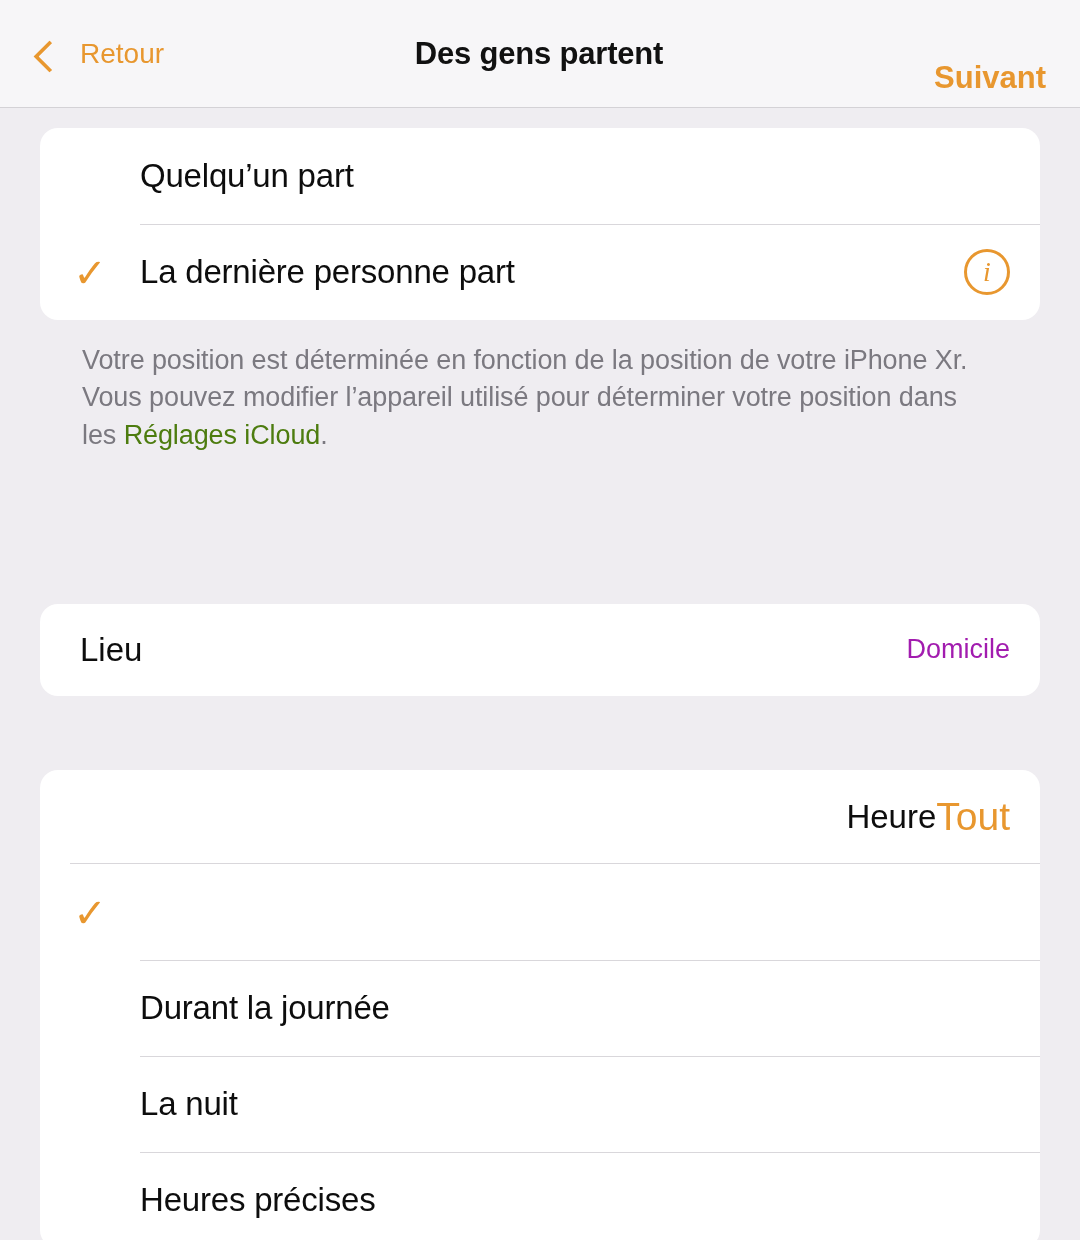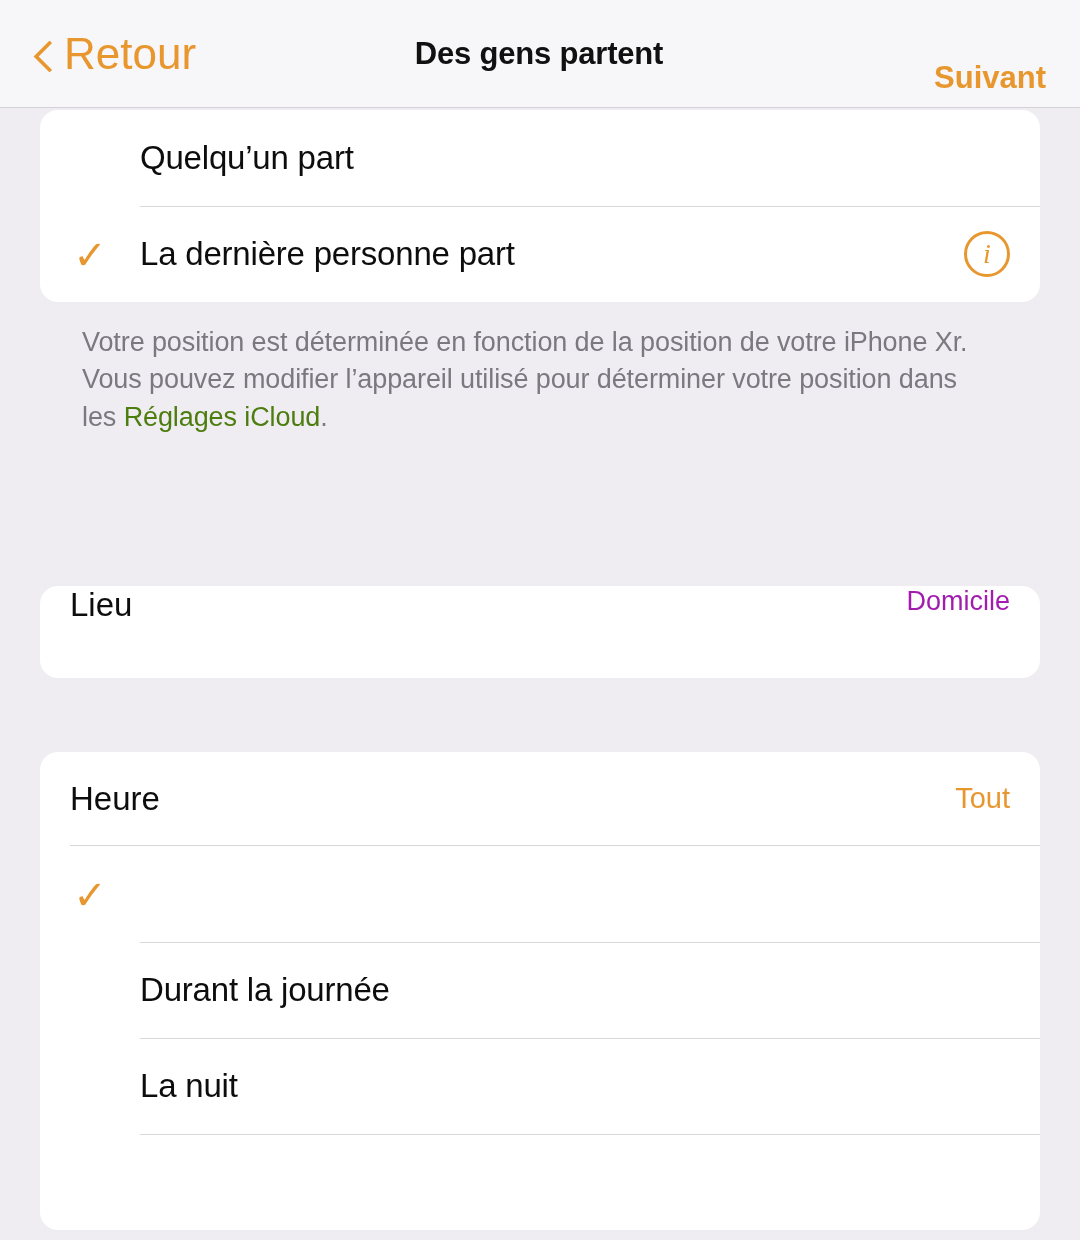--- a/index.html
+++ b/index.html
@@ -25,23 +25,23 @@
     background: #f7f6f8;
     border-bottom: 1px solid #d4d2d6;
     display: flex;
     align-items: center;
     justify-content: space-between;
     padding: 0 34px;
   }
   .nav-back {
     display: flex;
     align-items: center;
-    gap: 6px;
-    color: #e8972f;
-    font-size: 44px;
+    gap: 22px;
+    color: #e8972f;
+    font-size: 28px;
     cursor: pointer;
     line-height: 1;
   }
   .chev {
     display: inline-block;
     width: 20px;
     height: 20px;
     position: relative;
     margin-right: 4px;
   }
@@ -144,78 +144,80 @@
     text-decoration: none;
     cursor: pointer;
   }
 
   .gap-lg { height: 150px; }
   .gap-md { height: 74px; }
 
   
   .simple-row {
     display: flex;
+    align-items: center;
     justify-content: space-between;
     min-height: 92px;
-    padding: 0 30px;
+    padding: 16px 30px;
+    margin-left: 10px;
   }
   .simple-row .label {
     font-size: 33px;
     color: #0d0d0d;
   }
   .simple-row .value {
     font-size: 27px;
     color: #a21caf;
     font-weight: normal;
   }
 
   
   .card-header {
     position: relative;
     display: flex;
     align-items: center;
-    justify-content: space-between;
+    justify-content: flex-end;
     min-height: 94px;
     padding: 0 30px;
   }
   .card-header::after {
     content: "";
     position: absolute;
     left: 30px;
     right: 0;
     bottom: 0;
     height: 1px;
     background: #d9d7db;
   }
   .card-header .label {
     font-size: 33px;
     color: #0d0d0d;
   }
   .card-header .value {
-    font-size: 29px;
+    font-size: 39px;
     color: #e8972f;
   }
 </style>
 </head>
 <body>
 
 <div class="screen">
 
   <div class="navbar">
     <div class="nav-back">
       <span class="chev"></span>
       <span>Retour</span>
     </div>
     <div class="nav-title">Des gens partent</div>
     <div class="nav-next">Suivant</div>
   </div>
 
   <div class="content">
 
-    <div class="card" style="margin-top:2px;">
+    <div class="card" style="margin-top:20px;">
       <div class="row">
         <div class="check-col empty">✓</div>
         <div class="row-label">Quelqu’un part</div>
       </div>
       <div class="row">
         <div class="check-col">✓</div>
         <div class="row-label">La dernière personne part</div>
         <div class="info-icon">i</div>
       </div>
     </div>
@@ -247,17 +249,18 @@
       <div class="row">
         <div class="check-col empty">✓</div>
         <div class="row-label">Durant la journée</div>
       </div>
       <div class="row">
         <div class="check-col empty">✓</div>
         <div class="row-label">La nuit</div>
       </div>
       <div class="row">
         <div class="check-col empty">✓</div>
+        <div class="row-label">Heures précises</div>
       </div>
     </div>
 
   </div>
 </div>
 
 </body></html>

